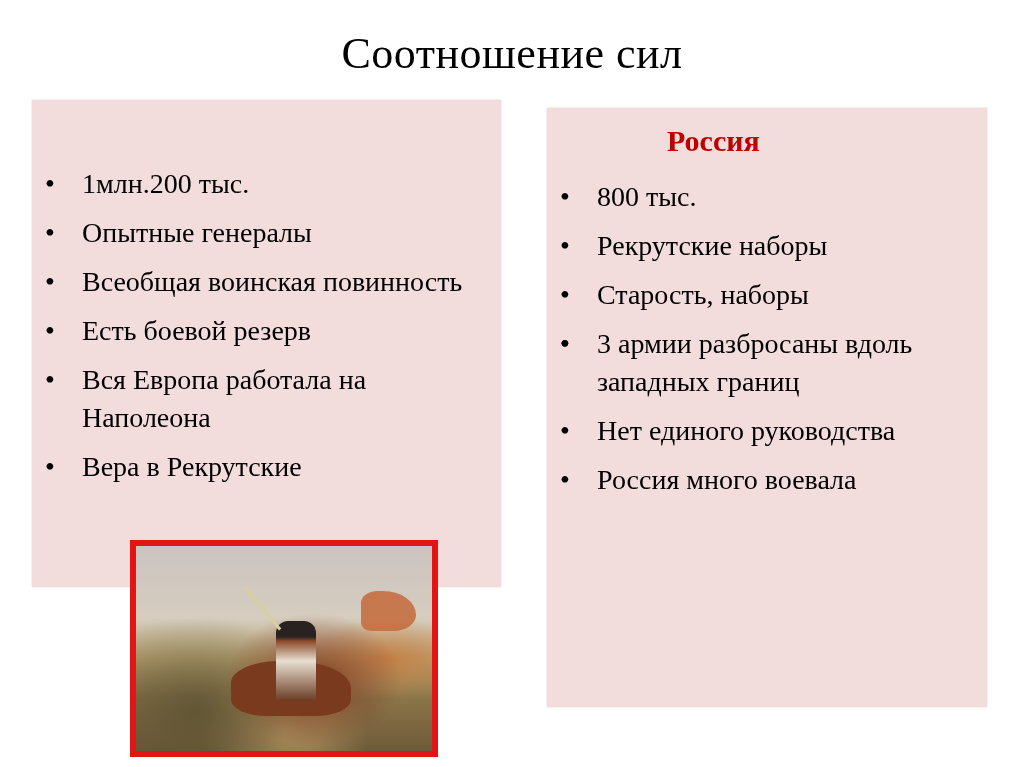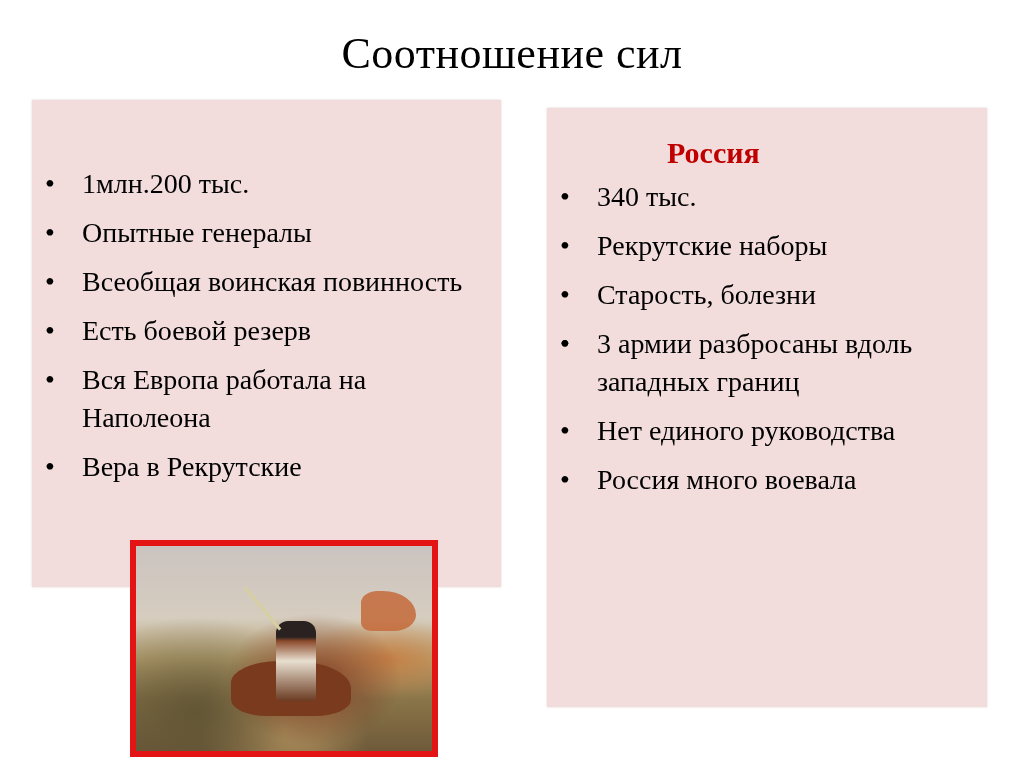--- a/index.html
+++ b/index.html
@@ -16,21 +16,21 @@
     .box {
       position: absolute; background: #f2dcdc;
       box-shadow: 0 0 2px rgba(200,170,170,0.5);
     }
     .box.left { left: 32px; top: 100px; width: 469px; height: 487px; }
     .box.right { left: 547px; top: 108px; width: 440px; height: 599px; }
     .box-heading {
       position: absolute; color: #c00000; font-weight: bold; font-size: 30px;
     }
     .left .box-heading { left: 95px; top: 14px; }
-    .right .box-heading { left: 120px; top: 16px; margin-top: 12px; }
+    .right .box-heading { left: 120px; top: 16px; }
     ul.items {
       position: absolute; list-style: none; margin: 0; padding: 0;
       font-size: 28px; line-height: 38px;
     }
     .left ul.items { left: 10px; top: 65px; width: 440px; }
     .right ul.items { left: 10px; top: 70px; width: 425px; }
     ul.items li {
       position: relative; padding-left: 40px; margin-bottom: 11px;
     }
     ul.items li .bullet {
@@ -77,23 +77,23 @@
     <li><span class="bullet">•</span><span>Всеобщая воинская повинность</span></li>
     <li><span class="bullet">•</span><span>Есть боевой резерв</span></li>
     <li><span class="bullet">•</span><span>Вся Европа работала на Наполеона</span></li>
     <li><span class="bullet">•</span><span>Вера в Рекрутские</span></li>
   </ul>
 </div>
 
 <div class="box right">
   <div class="box-heading">Россия</div>
   <ul class="items">
-    <li><span class="bullet">•</span><span>340 тыс.</span></li>
+    <li><span class="bullet">•</span><span>800 тыс.</span></li>
     <li><span class="bullet">•</span><span>Рекрутские наборы</span></li>
-    <li><span class="bullet">•</span><span>Старость, болезни</span></li>
+    <li><span class="bullet">•</span><span>Старость, наборы</span></li>
     <li><span class="bullet">•</span></li>
     <li><span class="bullet">•</span><span>3 армии разбросаны вдоль западных границ</span></li>
     <li><span class="bullet">•</span><span>Нет единого руководства</span></li>
     <li><span class="bullet">•</span><span>Россия много воевала</span></li>
   </ul>
 </div>
 
 <div class="painting" aria-label="battle painting with mounted officer">
   <div class="horse"></div>
   <div class="rider"></div>

